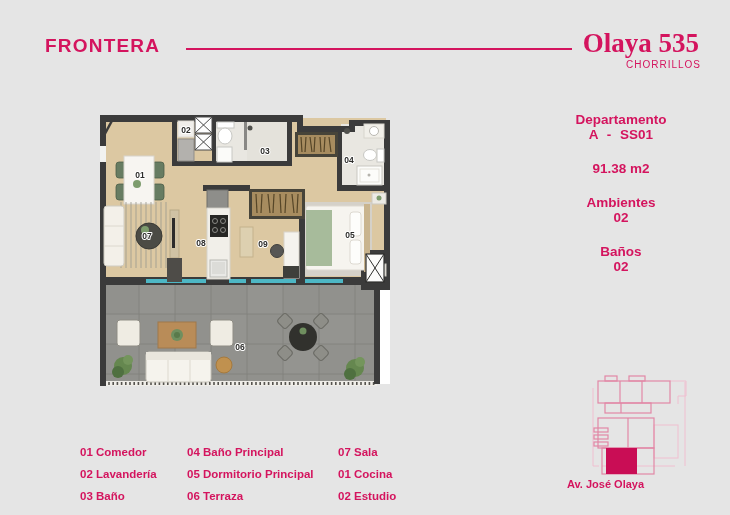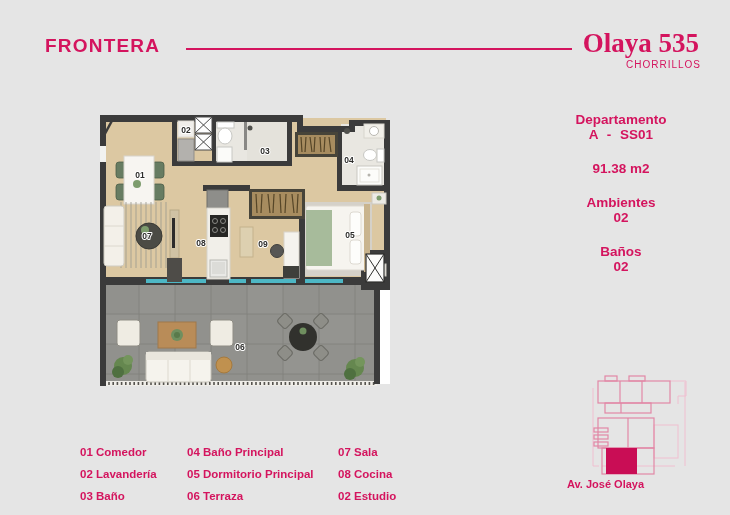--- a/index.html
+++ b/index.html
@@ -329,21 +329,21 @@
     <div>02 Lavandería</div>
     <div>03 Baño</div>
   </div>
   <div class="legend-col legend-col2">
     <div>04 Baño Principal</div>
     <div>05 Dormitorio Principal</div>
     <div>06 Terraza</div>
   </div>
   <div class="legend-col legend-col3">
     <div>07 Sala</div>
-    <div>08 Cocina</div>
+    <div>01 Cocina</div>
     <div>02 Estudio</div>
   </div>
 
   <svg class="siteplan" viewBox="0 0 120 108">
     <g fill="none" stroke="#f0bfd0" stroke-width="1">
       <path d="M8,18 V96 H14"></path>
       <path d="M100,12 V96"></path>
       <path d="M85,11 H101 V26 H93 V34"></path>
       <path d="M17,96 H90"></path>
       <rect x="69" y="55" width="24" height="33"></rect>

